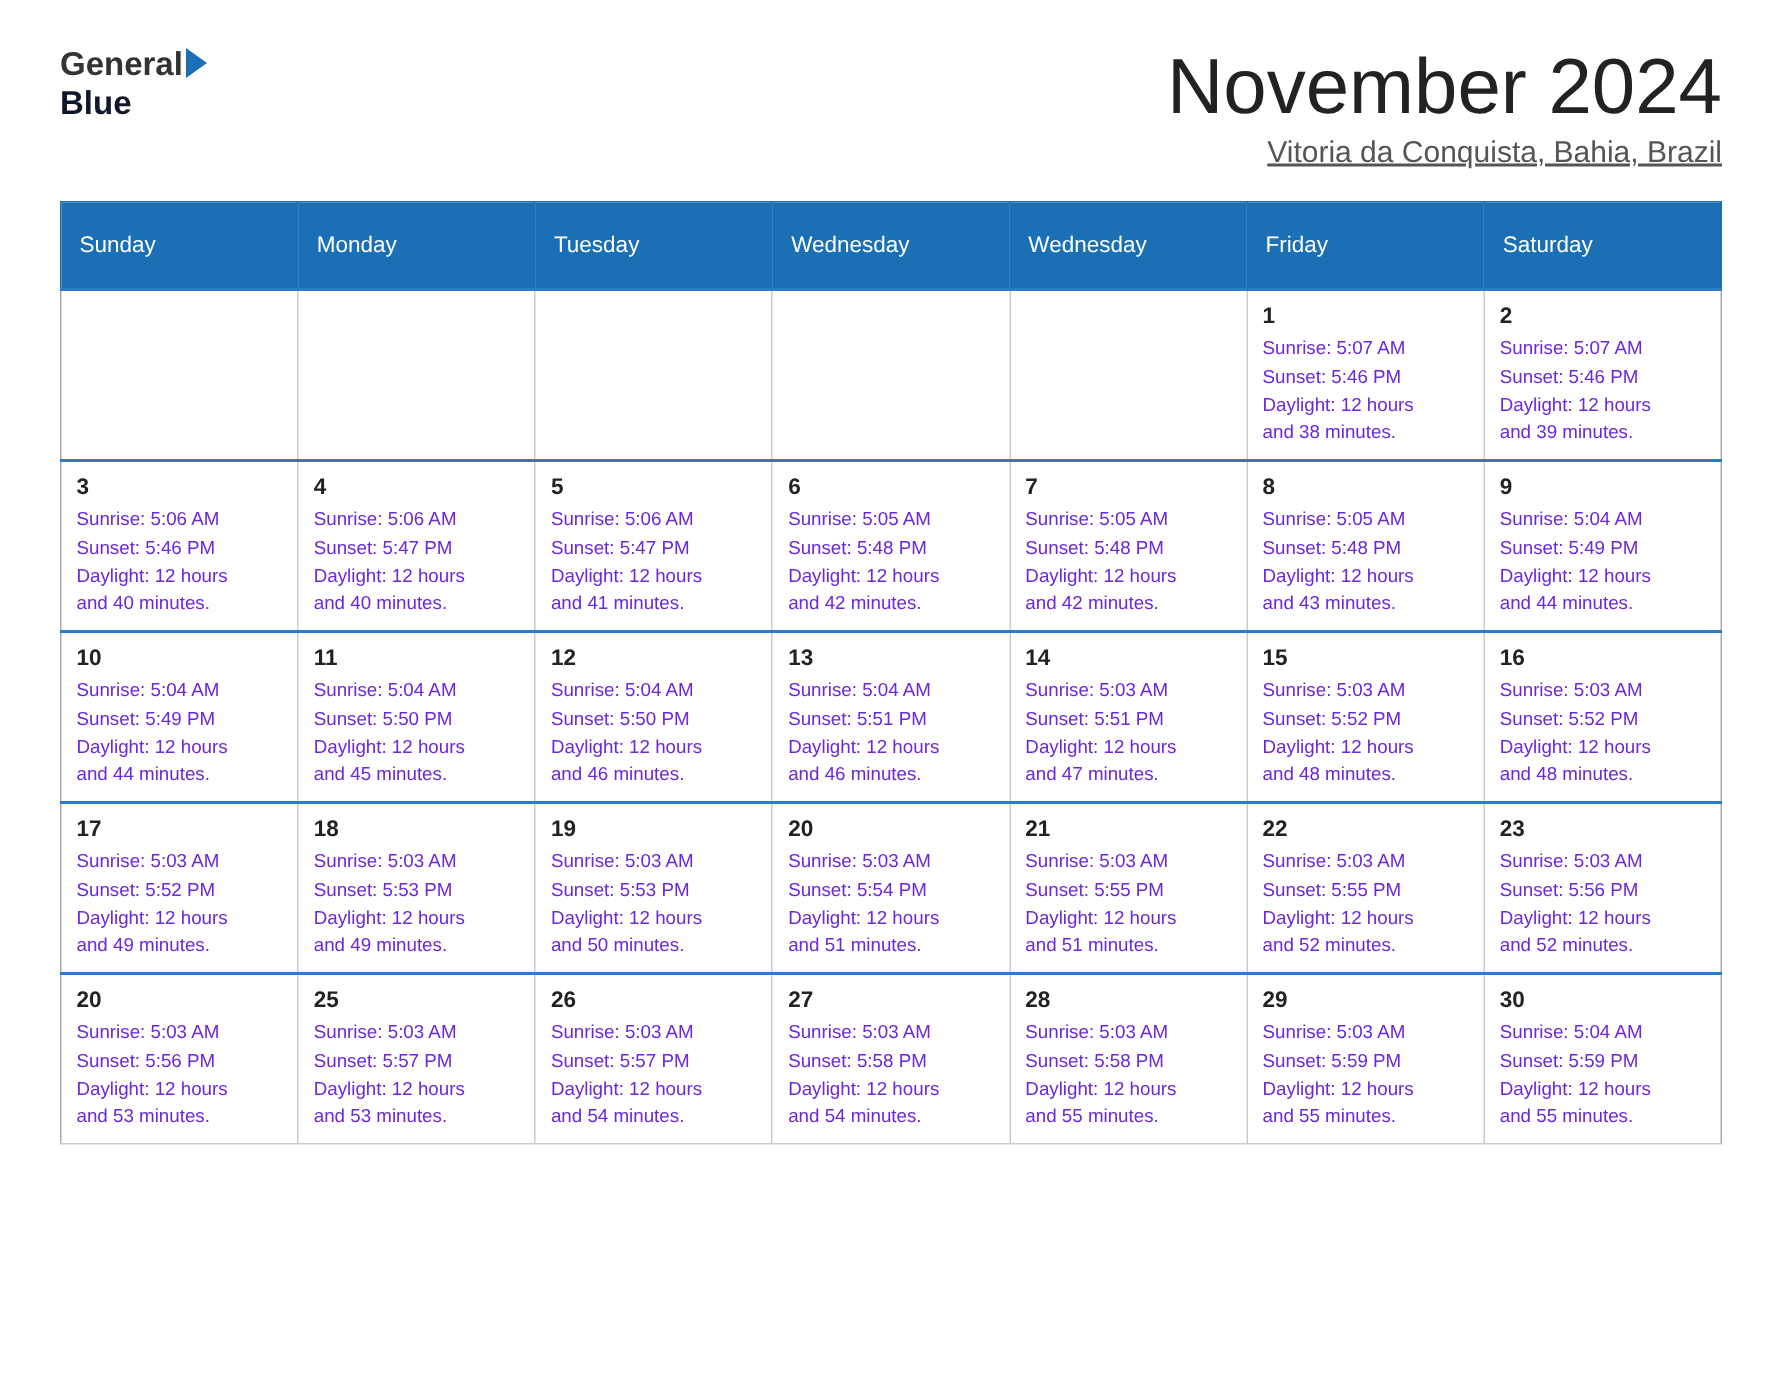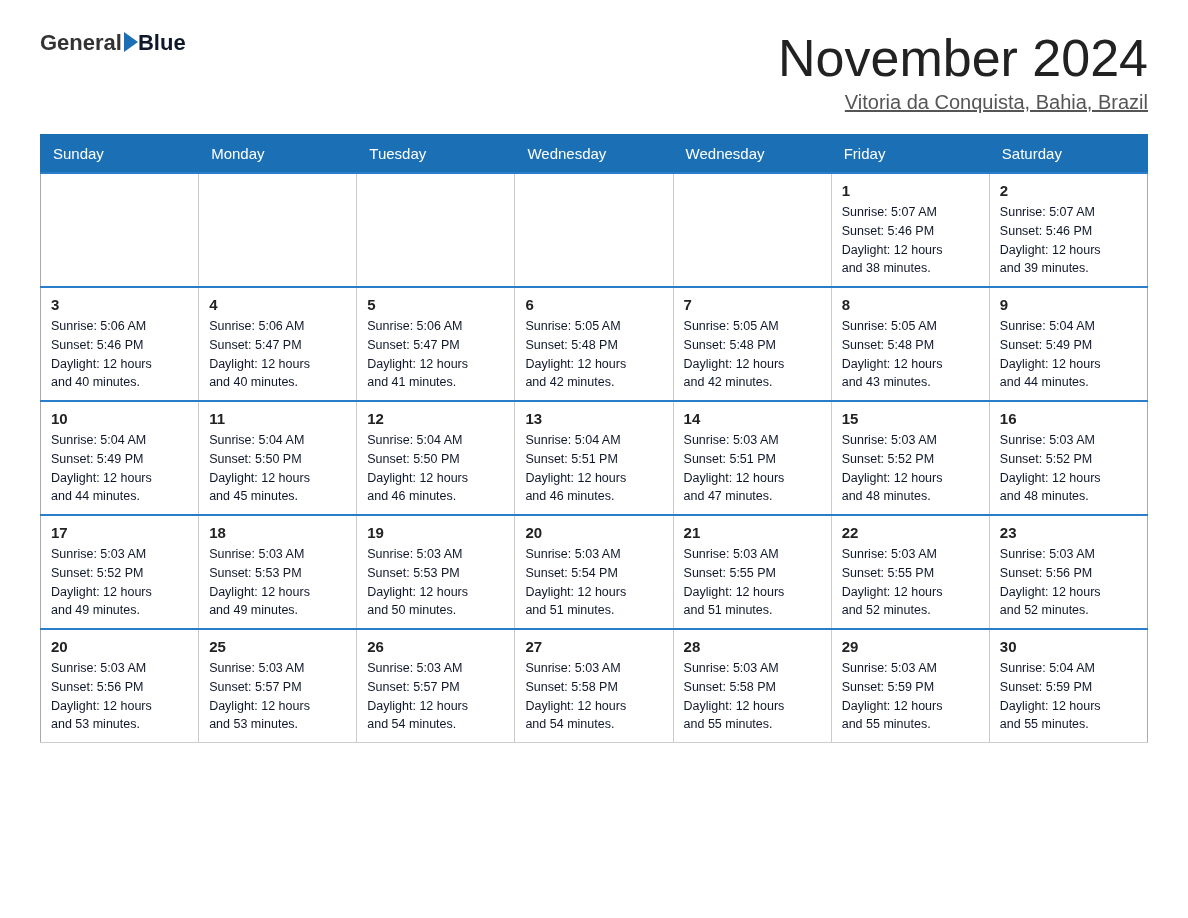--- a/index.html
+++ b/index.html
@@ -42,21 +42,21 @@
       text-decoration: underline;
     }
     .calendar-table {
       width: 100%;
       border-collapse: collapse;
       border: 1px solid #aaa;
     }
     .calendar-table thead tr th {
       background-color: #1a6fb5;
       color: #fff;
-      padding: 10px 12px;
+      padding: 20px 12px;
       font-size: 15px;
       font-weight: normal;
       text-align: left;
       border: 1px solid #1a6fb5;
     }
     .calendar-table tbody tr {
       border-top: 2px solid #2a7dc9;
     }
     .calendar-table tbody tr td {
       vertical-align: top;
@@ -74,29 +74,29 @@
     }
     .day-number {
       font-size: 15px;
       font-weight: bold;
       color: #222;
       display: block;
       margin-bottom: 4px;
     }
     .day-info {
       font-size: 12.5px;
-      color: #0f172a;
+      color: #6d28d9;
       line-height: 1.5;
     }
     .empty-cell {
       background: #f9f9f9;
     }
     .logo-wrapper {
       display: flex;
-      flex-direction: row;
+      flex-direction: column;
       align-items: flex-start;
     }
     .logo-row {
       display: flex;
       align-items: center;
     }
     .logo-arrow {
       display: inline-block;
       width: 0;
       height: 0;

